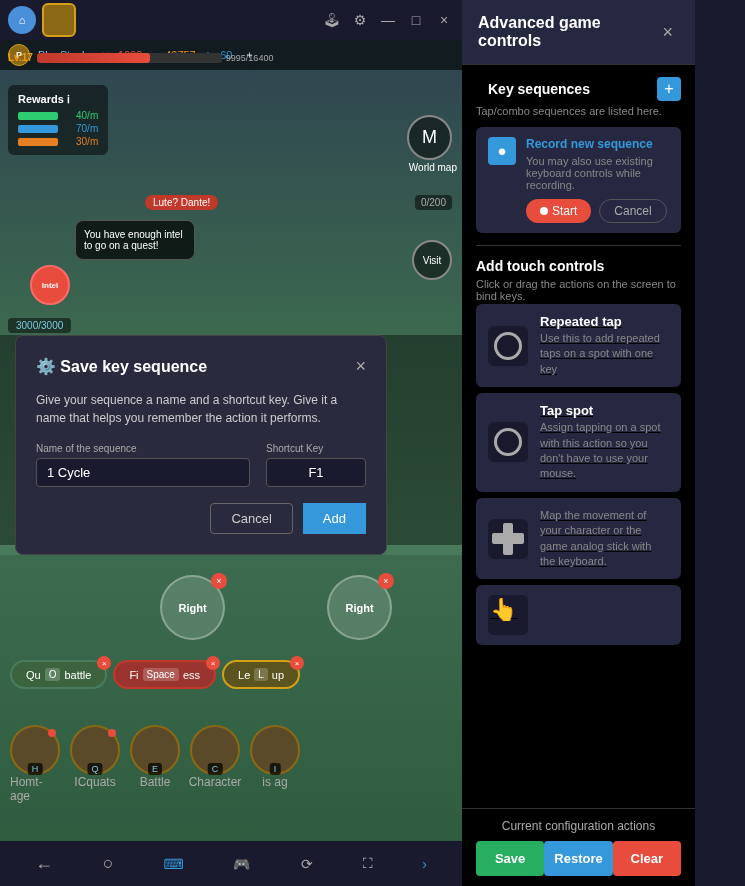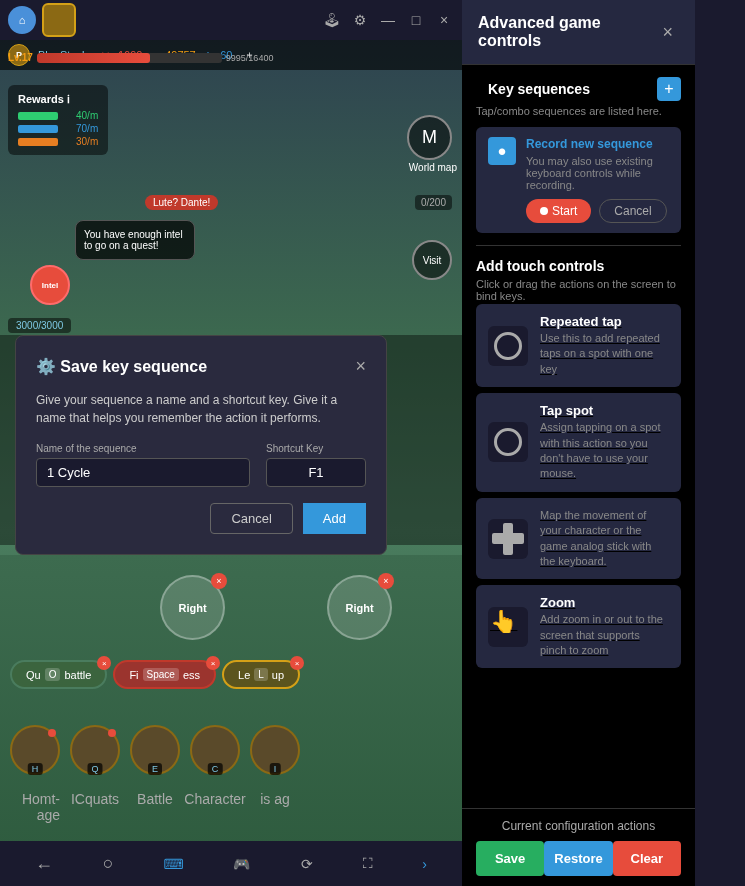--- a/index.html
+++ b/index.html
@@ -374,23 +374,23 @@
     }
     .skill-dot {
       width: 8px; height: 8px;
       background: #e74c3c;
       border-radius: 50%;
       position: absolute;
       right: 2px; top: 2px;
     }
     .skill-label {
       color: #aaa;
-      font-size: 14px;
-      margin-top: 16px;
-      text-align: right;
+      font-size: 12px;
+      margin-top: 0;
+      text-align: left;
     }
 
     
     .right-panel {
       position: absolute;
       left: 462px; top: 0;
       width: 233px;
       height: 886px;
       background: #000000;
       display: flex;
@@ -915,24 +915,20 @@
           <div class="control-desc">Map the movement of your character or the game analog stick with the keyboard.</div>
         </div>
       </div>
 
       <div class="control-card">
         <div class="control-icon-wrap">
           <div class="zoom-icon-wrap">
             <span class="zoom-hand">👆</span>
           </div>
         </div>
-        <div class="control-content">
-          <div class="control-name">Zoom</div>
-          <div class="control-desc">Add zoom in or out to the screen that supports pinch to zoom</div>
-        </div>
       </div>
 
     </div>
   </div>
 
   <div class="config-section">
     <div class="config-title">Current configuration actions</div>
     <div class="config-actions">
       <button class="btn-save">Save</button>
       <button class="btn-restore">Restore</button>

